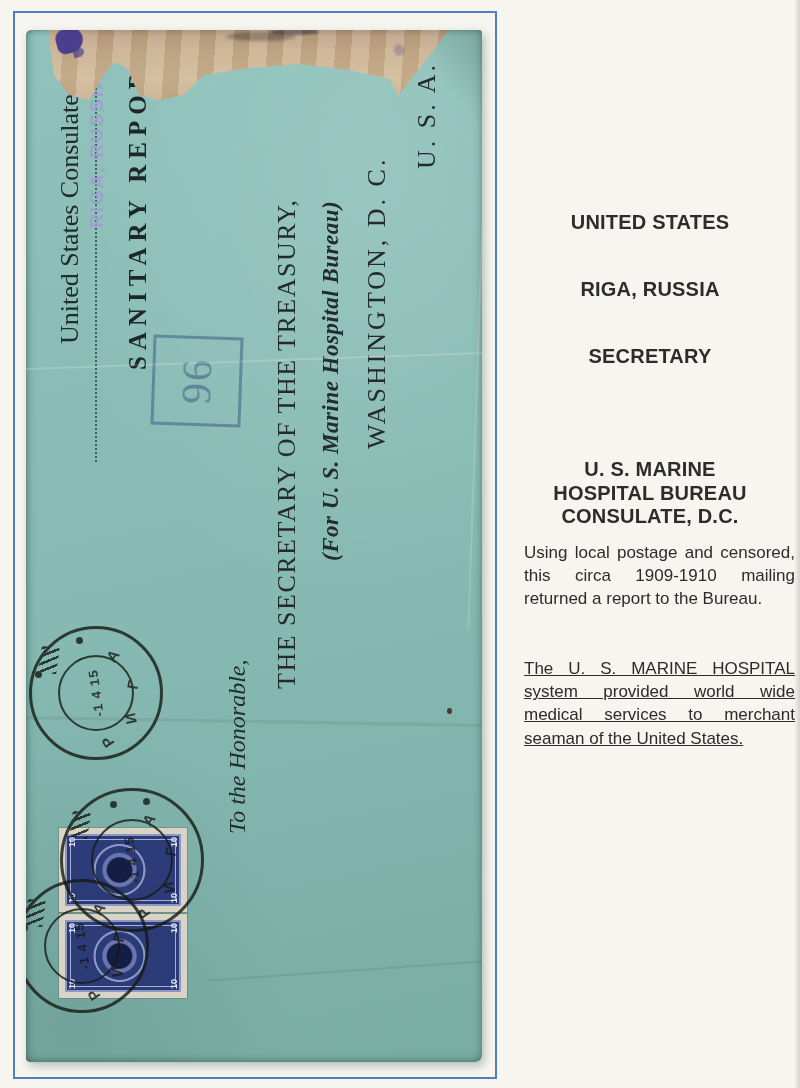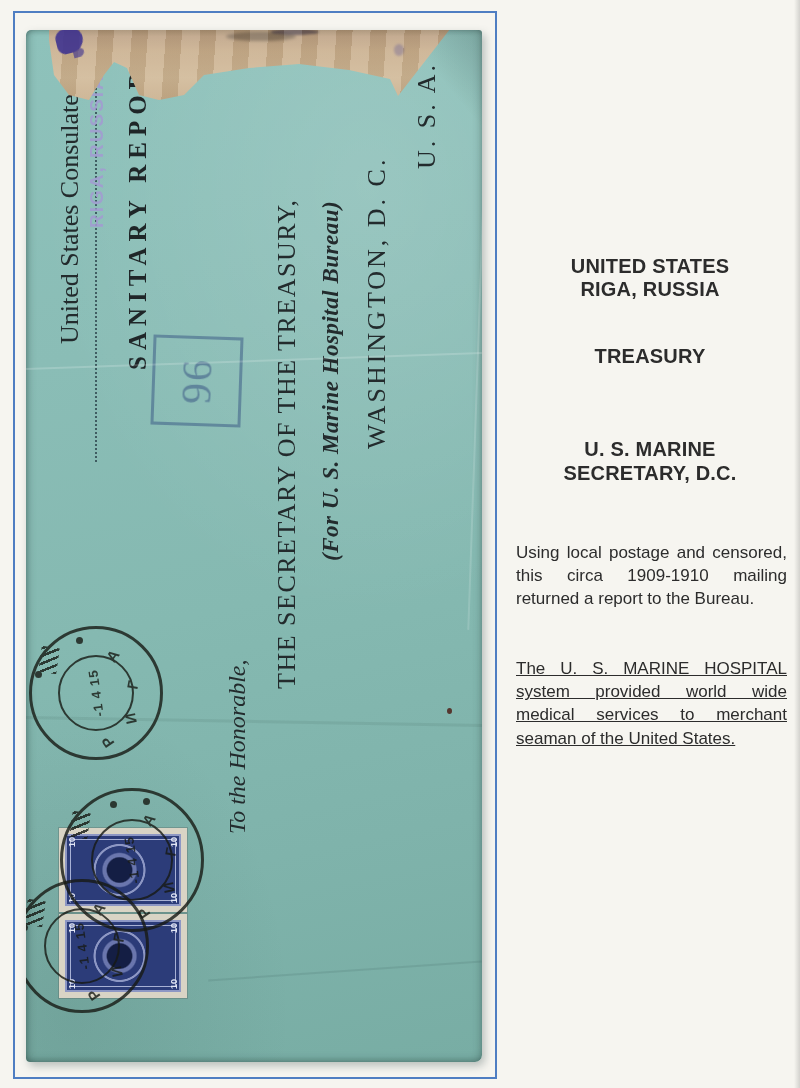--- a/index.html
+++ b/index.html
@@ -113,22 +113,22 @@
   .ts-3{left:348px;top:16px;width:10px;height:12px;background:rgba(75,65,135,.35);
         filter:blur(1px);}
   .ink-blob{position:absolute;left:30px;top:-2px;width:27px;height:25px;z-index:4;
         background:#3c3090;border-radius:44% 56% 62% 38%;transform:rotate(-14deg);
         opacity:.88;filter:blur(.4px);
         box-shadow:6px 14px 0 -8px rgba(60,48,144,.7),-3px 9px 0 -9px rgba(60,48,144,.8);}
   
   .caption{position:absolute;left:505px;top:0;width:290px;height:1088px;color:#2c2c2c;}
   .cap-h{position:absolute;width:100%;text-align:center;font-weight:bold;
         font-size:20px;line-height:23.5px;letter-spacing:.2px;}
-  .h-1{top:211px;margin-top:44px;} .h-2{top:278px;} .h-3{top:345px;} .h-4{top:438px;}
-  .cap-p{position:absolute;left:11px;width:271px;text-align:justify;
+  .h-1{top:211px;} .h-2{top:278px;} .h-3{top:345px;} .h-4{top:458px;}
+  .cap-p{position:absolute;left:19px;width:271px;text-align:justify;
         font-size:17px;line-height:23.2px;}
   .p-1{top:524px;} .p-2{top:640px;text-decoration:underline;}
 </style>
 </head>
 <body>
 
 <main class="page">
   <div class="frame"></div>
 
   <section class="envelope">
@@ -219,24 +219,25 @@
   </section>
 
   <aside class="caption">
     <div class="cap-h h-1">
       <div>UNITED STATES</div>
     </div>
     <div class="cap-h h-2">
       <div>RIGA, RUSSIA</div>
     </div>
     <div class="cap-h h-3">
-      <div>TREASURY</div>
+      <div>SECRETARY</div>
     </div>
     <div class="cap-h h-4">
       <div>U. S. MARINE</div>
-      <div>SECRETARY, D.C.</div>
+      <div>HOSPITAL BUREAU</div>
+      <div>CONSULATE, D.C.</div>
     </div>
     <p class="cap-p p-1">Using local postage and censored, this circa 1909-1910 mailing returned a report to the Bureau.</p>
     <p class="cap-p p-2">The U. S. MARINE HOSPITAL system provided world wide medical services to merchant seaman of the United States.</p>
   </aside>
 
   <div class="scan-edge"></div>
 </main>
 
 </body></html>

